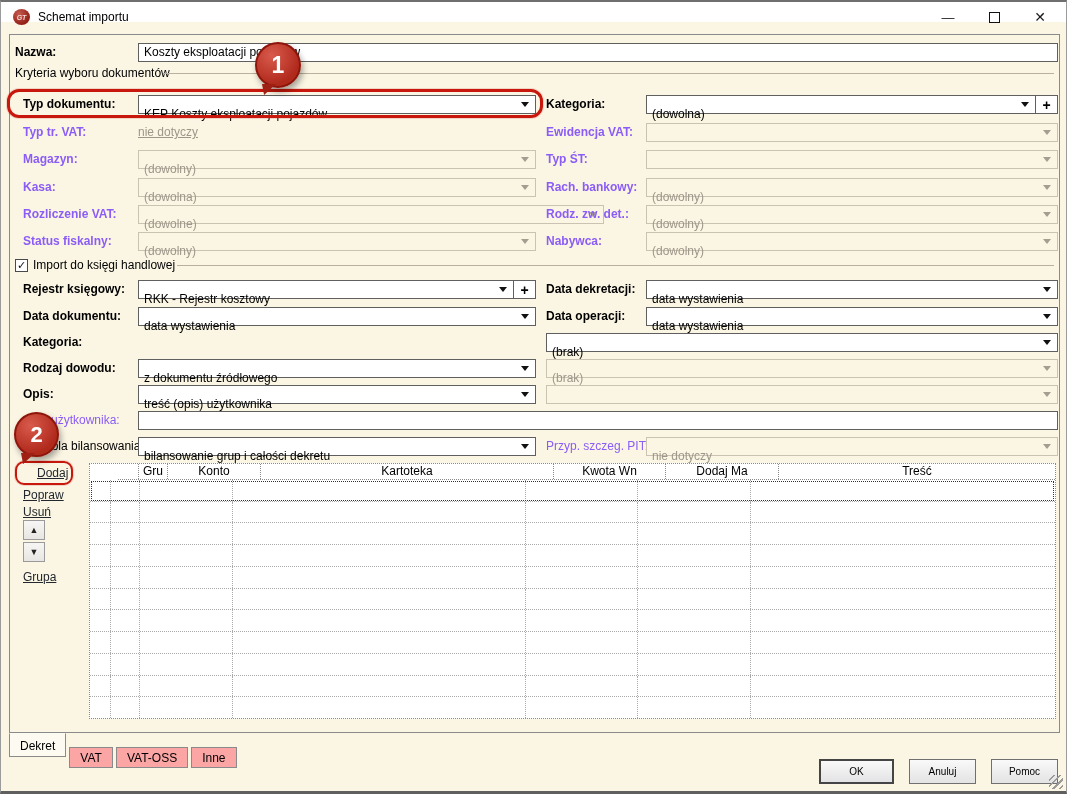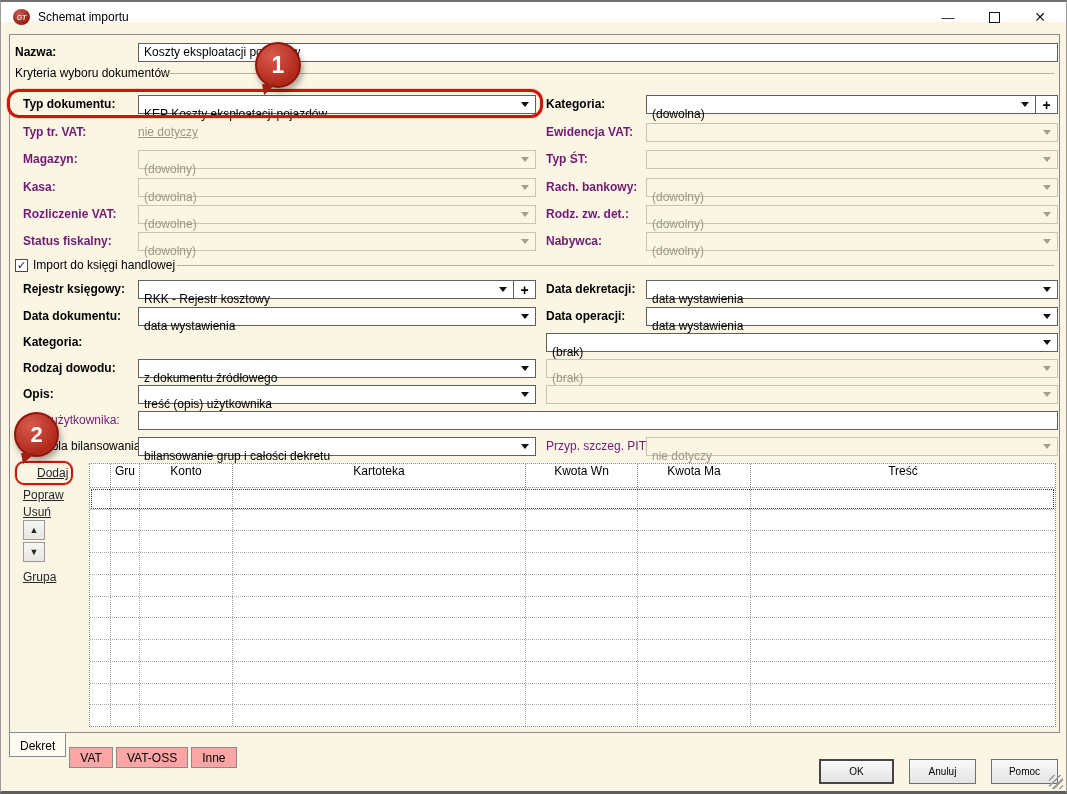--- a/index.html
+++ b/index.html
@@ -18,38 +18,38 @@
     display:flex;align-items:center;justify-content:center;}
   .wtitle{position:absolute;left:37px;top:8px;font-size:12px;color:#000;}
   .wbtn{position:absolute;top:0;width:42px;height:30px;display:flex;align-items:center;justify-content:center;color:#1a1a1a;cursor:default;}
   .wbtn.min{left:926px;font-size:13px;}
   .wbtn.max{left:972px;}
   .wbtn.max i{display:block;width:11px;height:11px;border:1.5px solid #111;}
   .wbtn.close{left:1018px;font-size:14px;}
   
   .frame{position:absolute;left:8px;top:32px;width:1051px;height:699px;border:1px solid #8a8a8a;background:#fbf6e4;}
   .lbl{position:absolute;height:19px;line-height:19px;white-space:nowrap;color:#000;font-weight:bold;}
-  .lbl.dis{color:#701a75;}
+  .lbl.dis{color:#8b5cf6;}
   .lbl.norm{font-weight:normal;}
   .sep{position:absolute;height:1px;background:#b9b09d;}
   .input{position:absolute;height:19px;background:#fff;border:1px solid #5f5f5f;line-height:17px;padding:0 5px;}
   .combo{position:absolute;height:19px;background:#fff;border:1px solid #5f5f5f;display:flex;align-items:center;}
   .combo .cv{flex:1;padding:0 5px;line-height:17px;white-space:nowrap;overflow:hidden;margin-top:19px;}
   .combo .arr{width:0;height:0;border-left:4px solid transparent;border-right:4px solid transparent;border-top:5px solid #111;margin-right:6px;}
   .combo .plus{width:22px;align-self:stretch;border-left:1px solid #5f5f5f;display:flex;align-items:center;justify-content:center;font-weight:bold;font-size:14px;}
   .combo.dis{background:#fbf6e4;border-color:#cbc3b2;color:#9d968a;}
   .combo.dis .arr{border-top-color:#a59e90;}
   .link{position:absolute;text-decoration:underline;white-space:nowrap;color:#23282e;height:15px;line-height:15px;cursor:default;}
   .link.dis{color:#9d968a;}
   .cb{position:absolute;width:13px;height:13px;background:#fff;border:1px solid #4a4a4a;font-size:11px;line-height:11px;text-align:center;font-weight:bold;color:#111;}
   .smallbtn{position:absolute;width:22px;height:20px;background:linear-gradient(#f7f6f4,#e8e6e2);border:1px solid #9a9a9a;display:flex;align-items:center;justify-content:center;font-size:9px;color:#222;}
   
   .dtable{position:absolute;left:88px;top:461px;width:967px;background:#fff;border:1px dotted #8a8a8a;}
   .tgrid{display:grid;grid-template-columns:21px 29px 93px 293px 112px 113px 1fr;}
-  .thead{height:24px;border-bottom:1px dotted #8a8a8a;}
+  .thead{height:16px;border-bottom:1px dotted #8a8a8a;margin-left:28px;}
   .thead .hc{border-right:1px dotted #8a8a8a;text-align:center;line-height:15px;font-size:12px;overflow:hidden;white-space:nowrap;}
   .thead .hc:last-child{border-right:none;}
   .tbody{height:238px;display:flex;flex-direction:column;}
   .trow{flex:1;border-bottom:1px dotted #a9a9a9;}
   .trow:last-child{border-bottom:none;}
   .trow .tc{border-right:1px dotted #a9a9a9;height:100%;}
   .trow .tc:last-child{border-right:none;}
   .trow:first-child{outline:1px dotted #333;outline-offset:-2px;}
   
   .tabstrip{position:absolute;left:8px;top:731px;display:flex;}
@@ -133,21 +133,21 @@
     <span class="cv">(dowolna)</span>
       <i class="arr"></i>
   </div>
   <span class="lbl dis" style="left:545px;top:176px">Rach. bankowy:</span>
   <div class="combo dis" style="left:645px;top:176px;width:412px">
     <span class="cv">(dowolny)</span>
       <i class="arr"></i>
   </div>
 
   <span class="lbl dis" style="left:22px;top:203px">Rozliczenie VAT:</span>
-  <div class="combo dis" style="left:137px;top:203px;width:398px">
+  <div class="combo dis" style="left:137px;top:203px;width:466px">
     <span class="cv">(dowolne)</span>
       <i class="arr"></i>
   </div>
   <span class="lbl dis" style="left:545px;top:203px">Rodz. zw. det.:</span>
   <div class="combo dis" style="left:645px;top:203px;width:412px">
     <span class="cv">(dowolny)</span>
       <i class="arr"></i>
   </div>
 
   <span class="lbl dis" style="left:22px;top:230px">Status fiskalny:</span>
@@ -239,21 +239,21 @@
     </div>
   <span class="link" style="left:22px;top:568px">Grupa</span>
 
   <div class="dtable">
     <div class="tgrid thead">
       <div class="hc"></div>
       <div class="hc">Gru</div>
       <div class="hc">Konto</div>
       <div class="hc">Kartoteka</div>
       <div class="hc">Kwota Wn</div>
-      <div class="hc">Kwota Ma</div>
+      <div class="hc">Dodaj Ma</div>
       <div class="hc">Treść</div>
     </div>
     <div class="tbody">
       <div class="tgrid trow">
         <div class="tc"></div>
           <div class="tc"></div>
           <div class="tc"></div>
           <div class="tc"></div>
           <div class="tc"></div>
           <div class="tc"></div>

